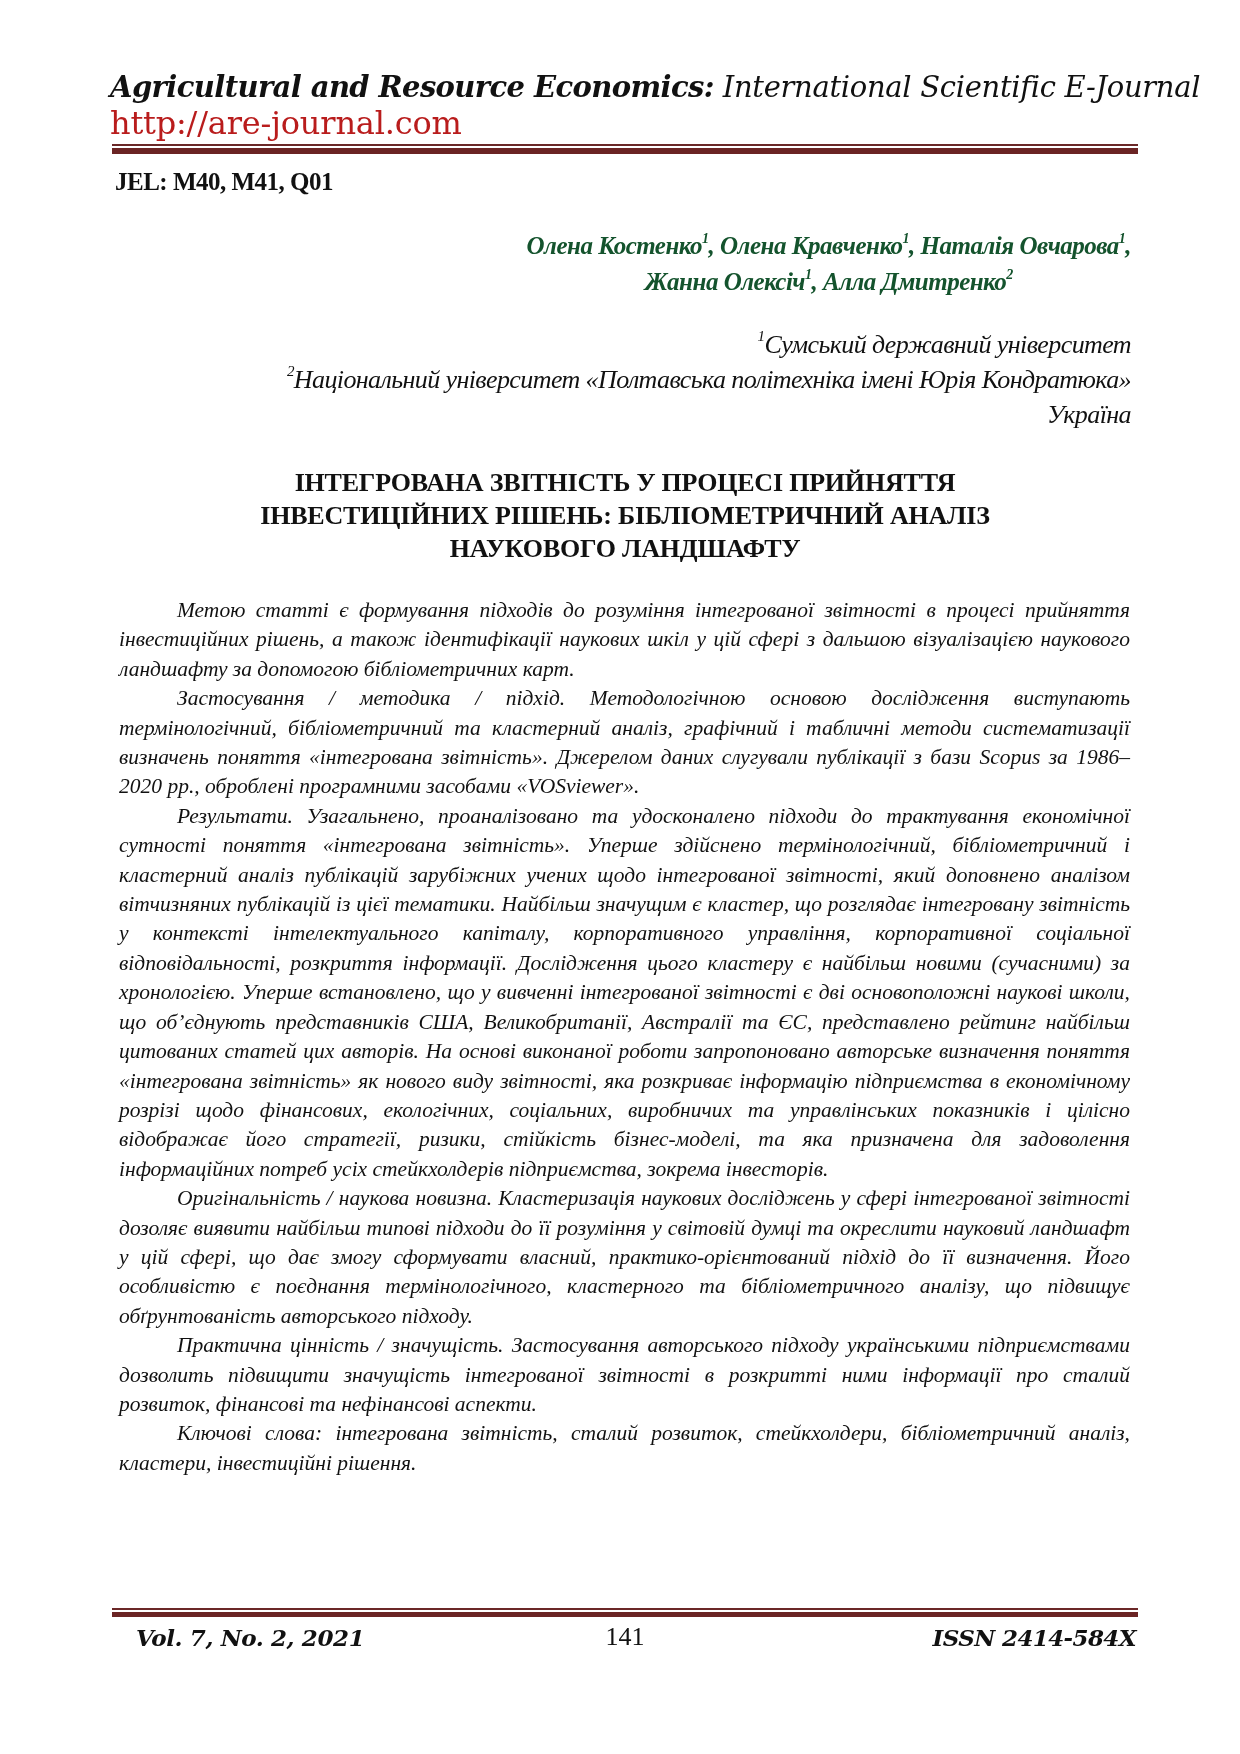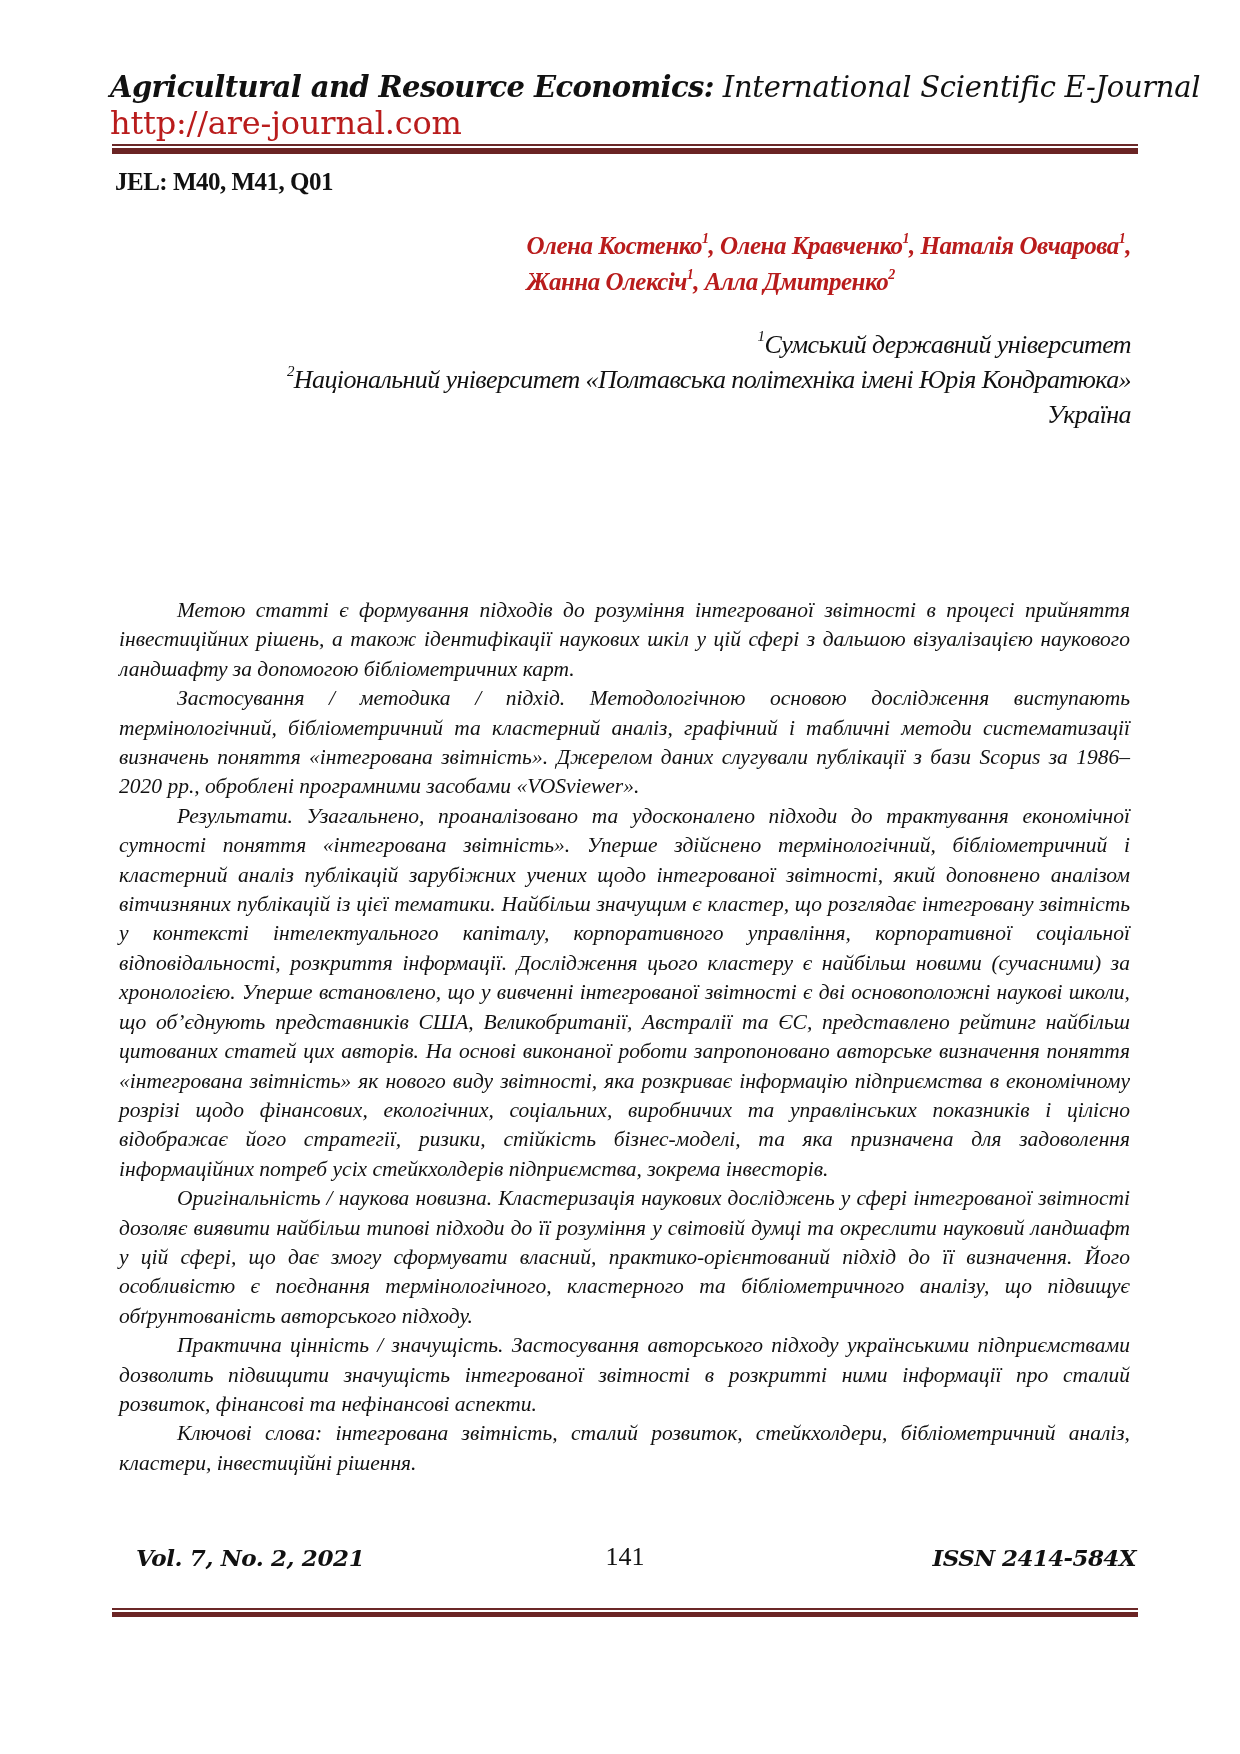--- a/index.html
+++ b/index.html
@@ -15,33 +15,33 @@
     .rule { position: absolute; left: 112px; width: 1026px; }
     .rule .thin { height: 2px; background: #6b2828; }
     .rule .gap { height: 2px; background: #fff; }
     .rule .thick { height: 6px; background: #6b2424; }
     .rule-top { top: 144px; }
     .rule-bottom { top: 1608px; }
     .rule-bottom .thick { height: 5px; }
 
     .jel { position: absolute; left: 115px; top: 168px; font-family: "Liberation Serif", serif; font-weight: bold; font-size: 25px; letter-spacing: -0.5px; color: #111; text-align: right; }
 
-    .authors { position: absolute; right: 109px; top: 228px; text-align: left; font-family: "Liberation Serif", serif; font-style: italic; font-weight: bold; font-size: 25px; line-height: 36px; color: #b91c1c; letter-spacing: -0.5px; }
+    .authors { position: absolute; right: 109px; top: 228px; text-align: center; font-family: "Liberation Serif", serif; font-style: italic; font-weight: bold; font-size: 25px; line-height: 36px; color: #14532d; letter-spacing: -0.5px; }
     .authors sup { font-size: 14px; line-height: 0; position: relative; top: -2px; }
 
     .affil { position: absolute; right: 109px; top: 327px; text-align: right; font-family: "Liberation Serif", serif; font-style: italic; font-size: 26px; line-height: 35px; color: #111; letter-spacing: -0.6px; }
     .affil sup { font-size: 15px; line-height: 0; position: relative; top: -2px; }
 
     .title { position: absolute; left: 110px; width: 1030px; top: 466px; text-align: center; font-family: "Liberation Serif", serif; font-weight: bold; font-size: 26px; line-height: 33px; color: #111; letter-spacing: -0.2px; }
 
     .abstract { position: absolute; left: 119px; width: 1011px; top: 596px; font-family: "Liberation Serif", serif; font-style: italic; font-size: 21.5px; line-height: 29.4px; color: #111; text-align: justify; }
     .abstract p { margin: 0; text-indent: 58px; }
     .abstract b { font-weight: normal; }
 
-    .footer { position: absolute; left: 110px; width: 1030px; top: 1544px; height: 40px; }
+    .footer { position: absolute; left: 110px; width: 1030px; top: 1624px; height: 40px; }
     .footer-vol { position: absolute; left: 26px; top: 0; font-family: "DejaVu Serif", serif; font-style: italic; font-weight: bold; font-size: 23px; letter-spacing: -0.4px; color: #111; }
     .footer-page { position: absolute; left: 0; width: 1030px; top: -2px; text-align: center; font-family: "Liberation Serif", serif; font-size: 26px; color: #111; }
     .footer-issn { position: absolute; right: 4px; top: 0; font-family: "DejaVu Serif", serif; font-style: italic; font-weight: bold; font-size: 23px; letter-spacing: -0.6px; color: #111; }
   </style>
 </head>
 <body>
 
 <div class="page">
 
   <div class="journal-header">
@@ -67,20 +67,25 @@
       <span>Жанна Олексіч</span><sup>1</sup><span>, </span><span>Алла Дмитренко</span><sup>2</sup>
     </div>
   </div>
 
   <div class="affil">
     <div><sup>1</sup><span>Сумський державний університет</span></div>
     <div><sup>2</sup><span>Національний університет «Полтавська політехніка імені Юрія Кондратюка»</span></div>
     <div>Україна</div>
   </div>
 
+  <div class="title">
+    <div>ІНТЕГРОВАНА ЗВІТНІСТЬ У ПРОЦЕСІ ПРИЙНЯТТЯ</div>
+    <div>ІНВЕСТИЦІЙНИХ РІШЕНЬ: БІБЛІОМЕТРИЧНИЙ АНАЛІЗ</div>
+    <div>НАУКОВОГО ЛАНДШАФТУ</div>
+  </div>
 
   <div class="abstract">
     <p><b>Метою</b><span> статті є формування підходів до розуміння інтегрованої звітності в процесі прийняття інвестиційних рішень, а також ідентифікації наукових шкіл у цій сфері з дальшою візуалізацією наукового ландшафту за допомогою бібліометричних карт.</span></p>
     <p><b>Застосування / методика / підхід.</b><span> Методологічною основою дослідження виступають термінологічний, бібліометричний та кластерний аналіз, графічний і табличні методи систематизації визначень поняття «інтегрована звітність». Джерелом даних слугували публікації з бази Scopus за 1986–2020 рр., оброблені програмними засобами «VOSviewer».</span></p>
     <p><b>Результати.</b><span> Узагальнено, проаналізовано та удосконалено підходи до трактування економічної сутності поняття «інтегрована звітність». Уперше здійснено термінологічний, бібліометричний і кластерний аналіз публікацій зарубіжних учених щодо інтегрованої звітності, який доповнено аналізом вітчизняних публікацій із цієї тематики. Найбільш значущим є кластер, що розглядає інтегровану звітність у контексті інтелектуального капіталу, корпоративного управління, корпоративної соціальної відповідальності, розкриття інформації. Дослідження цього кластеру є найбільш новими (сучасними) за хронологією. Уперше встановлено, що у вивченні інтегрованої звітності є дві основоположні наукові школи, що об’єднують представників США, Великобританії, Австралії та ЄС, представлено рейтинг найбільш цитованих статей цих авторів. На основі виконаної роботи запропоновано авторське визначення поняття «інтегрована звітність» як нового виду звітності, яка розкриває інформацію підприємства в економічному розрізі щодо фінансових, екологічних, соціальних, виробничих та управлінських показників і цілісно відображає його стратегії, ризики, стійкість бізнес-моделі, та яка призначена для задоволення інформаційних потреб усіх стейкхолдерів підприємства, зокрема інвесторів.</span></p>
     <p><b>Оригінальність / наукова новизна.</b><span> Кластеризація наукових досліджень у сфері інтегрованої звітності дозоляє виявити найбільш типові підходи до її розуміння у світовій думці та окреслити науковий ландшафт у цій сфері, що дає змогу сформувати власний, практико-орієнтований підхід до її визначення. Його особливістю є поєднання термінологічного, кластерного та бібліометричного аналізу, що підвищує обґрунтованість авторського підходу.</span></p>
     <p><b>Практична цінність / значущість.</b><span> Застосування авторського підходу українськими підприємствами дозволить підвищити значущість інтегрованої звітності в розкритті ними інформації про сталий розвиток, фінансові та нефінансові аспекти.</span></p>
     <p><b>Ключові слова:</b><span> інтегрована звітність, сталий розвиток, стейкхолдери, бібліометричний аналіз, кластери, інвестиційні рішення.</span></p>
   </div>
 

